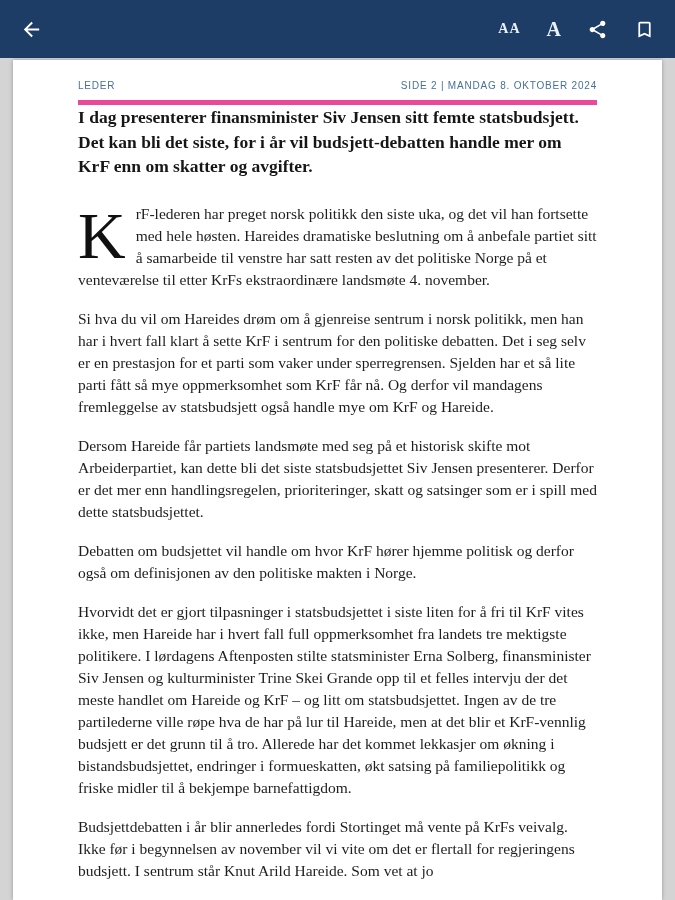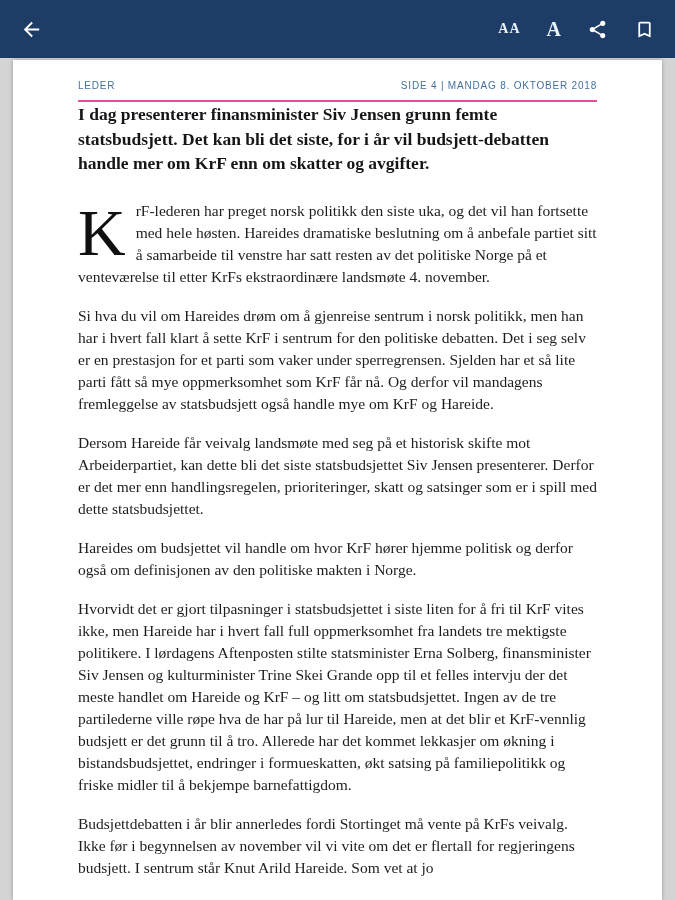--- a/index.html
+++ b/index.html
@@ -29,21 +29,21 @@
   .page-bg { height:842px; padding:2px 13px 0; }
   .sheet {
     background:#ffffff; height:840px; overflow:hidden;
     padding:14px 65px 0;
     box-shadow:0 0 4px rgba(0,0,0,0.28);
   }
   .page-header {
     display:flex; justify-content:space-between; align-items:baseline;
     font-size:10px; letter-spacing:0.8px; color:#46719c;
     padding-top:6px; padding-bottom:9px;
-    border-bottom:2px solid #ec4899;
+    border-bottom:5px solid #ec4899;
   }
   .article-title {
     font-family:"Liberation Serif", serif;
     font-size:28px; font-weight:700; letter-spacing:-0.2px;
     color:#101010; margin:22px 0 14px;
   }
   .lede {
     font-family:"Liberation Serif", serif;
     font-size:17.5px; font-weight:700; line-height:1.4;
     color:#161616; margin:0 0 24px;
@@ -96,30 +96,30 @@
         </span>
       </button>
     </div>
   </header>
 
   <div class="page-bg">
     <article class="sheet">
 
       <div class="page-header">
         <span>LEDER</span>
-        <span>SIDE 4  |  MANDAG 8. OKTOBER 2018</span>
+        <span>SIDE 2  |  MANDAG 8. OKTOBER 2024</span>
       </div>
 
 
-      <p class="lede">I dag presenterer finansminister Siv Jensen grunn femte statsbudsjett. Det kan bli det siste, for i år vil budsjett-debatten handle mer om KrF enn om skatter og avgifter.</p>
+      <p class="lede">I dag presenterer finansminister Siv Jensen sitt femte statsbudsjett. Det kan bli det siste, for i år vil budsjett-debatten handle mer om KrF enn om skatter og avgifter.</p>
 
       <p class="body-p"><span class="dropcap">K</span><span>rF-lederen har preget norsk politikk den siste uka, og det vil han fortsette med hele høsten. Hareides dramatiske beslutning om å anbefale partiet sitt å samarbeide til venstre har satt resten av det politiske Norge på et venteværelse til etter KrFs ekstraordinære landsmøte 4. november.</span></p>
 
       <p class="body-p">Si hva du vil om Hareides drøm om å gjenreise sentrum i norsk politikk, men han har i hvert fall klart å sette KrF i sentrum for den politiske debatten. Det i seg selv er en prestasjon for et parti som vaker under sperregrensen. Sjelden har et så lite parti fått så mye oppmerksomhet som KrF får nå. Og derfor vil mandagens fremleggelse av statsbudsjett også handle mye om KrF og Hareide.</p>
-      <p class="body-p">Dersom Hareide får veivalg landsmøte med seg på et historisk skifte mot Arbeiderpartiet, kan dette bli det siste statsbudsjettet Siv Jensen presenterer. Derfor er det mer enn handlingsregelen, prioriteringer, skatt og satsinger som er i spill med dette statsbudsjettet.</p>
-      <p class="body-p">Hareides om budsjettet vil handle om hvor KrF hører hjemme politisk og derfor også om definisjonen av den politiske makten i Norge.</p>
+      <p class="body-p">Dersom Hareide får partiets landsmøte med seg på et historisk skifte mot Arbeiderpartiet, kan dette bli det siste statsbudsjettet Siv Jensen presenterer. Derfor er det mer enn handlingsregelen, prioriteringer, skatt og satsinger som er i spill med dette statsbudsjettet.</p>
+      <p class="body-p">Debatten om budsjettet vil handle om hvor KrF hører hjemme politisk og derfor også om definisjonen av den politiske makten i Norge.</p>
       <p class="body-p">Hvorvidt det er gjort tilpasninger i statsbudsjettet i siste liten for å fri til KrF vites ikke, men Hareide har i hvert fall full oppmerksomhet fra landets tre mektigste politikere. I lørdagens Aftenposten stilte statsminister Erna Solberg, finansminister Siv Jensen og kulturminister Trine Skei Grande opp til et felles intervju der det meste handlet om Hareide og KrF – og litt om statsbudsjettet. Ingen av de tre partilederne ville røpe hva de har på lur til Hareide, men at det blir et KrF-vennlig budsjett er det grunn til å tro. Allerede har det kommet lekkasjer om økning i bistandsbudsjettet, endringer i formueskatten, økt satsing på familiepolitikk og friske midler til å bekjempe barnefattigdom.</p>
       <p class="body-p">Budsjettdebatten i år blir annerledes fordi Stortinget må vente på KrFs veivalg. Ikke før i begynnelsen av november vil vi vite om det er flertall for regjeringens budsjett. I sentrum står Knut Arild Hareide. Som vet at jo</p>
 
     </article>
   </div>
 
 </div>
 
 </body></html>

